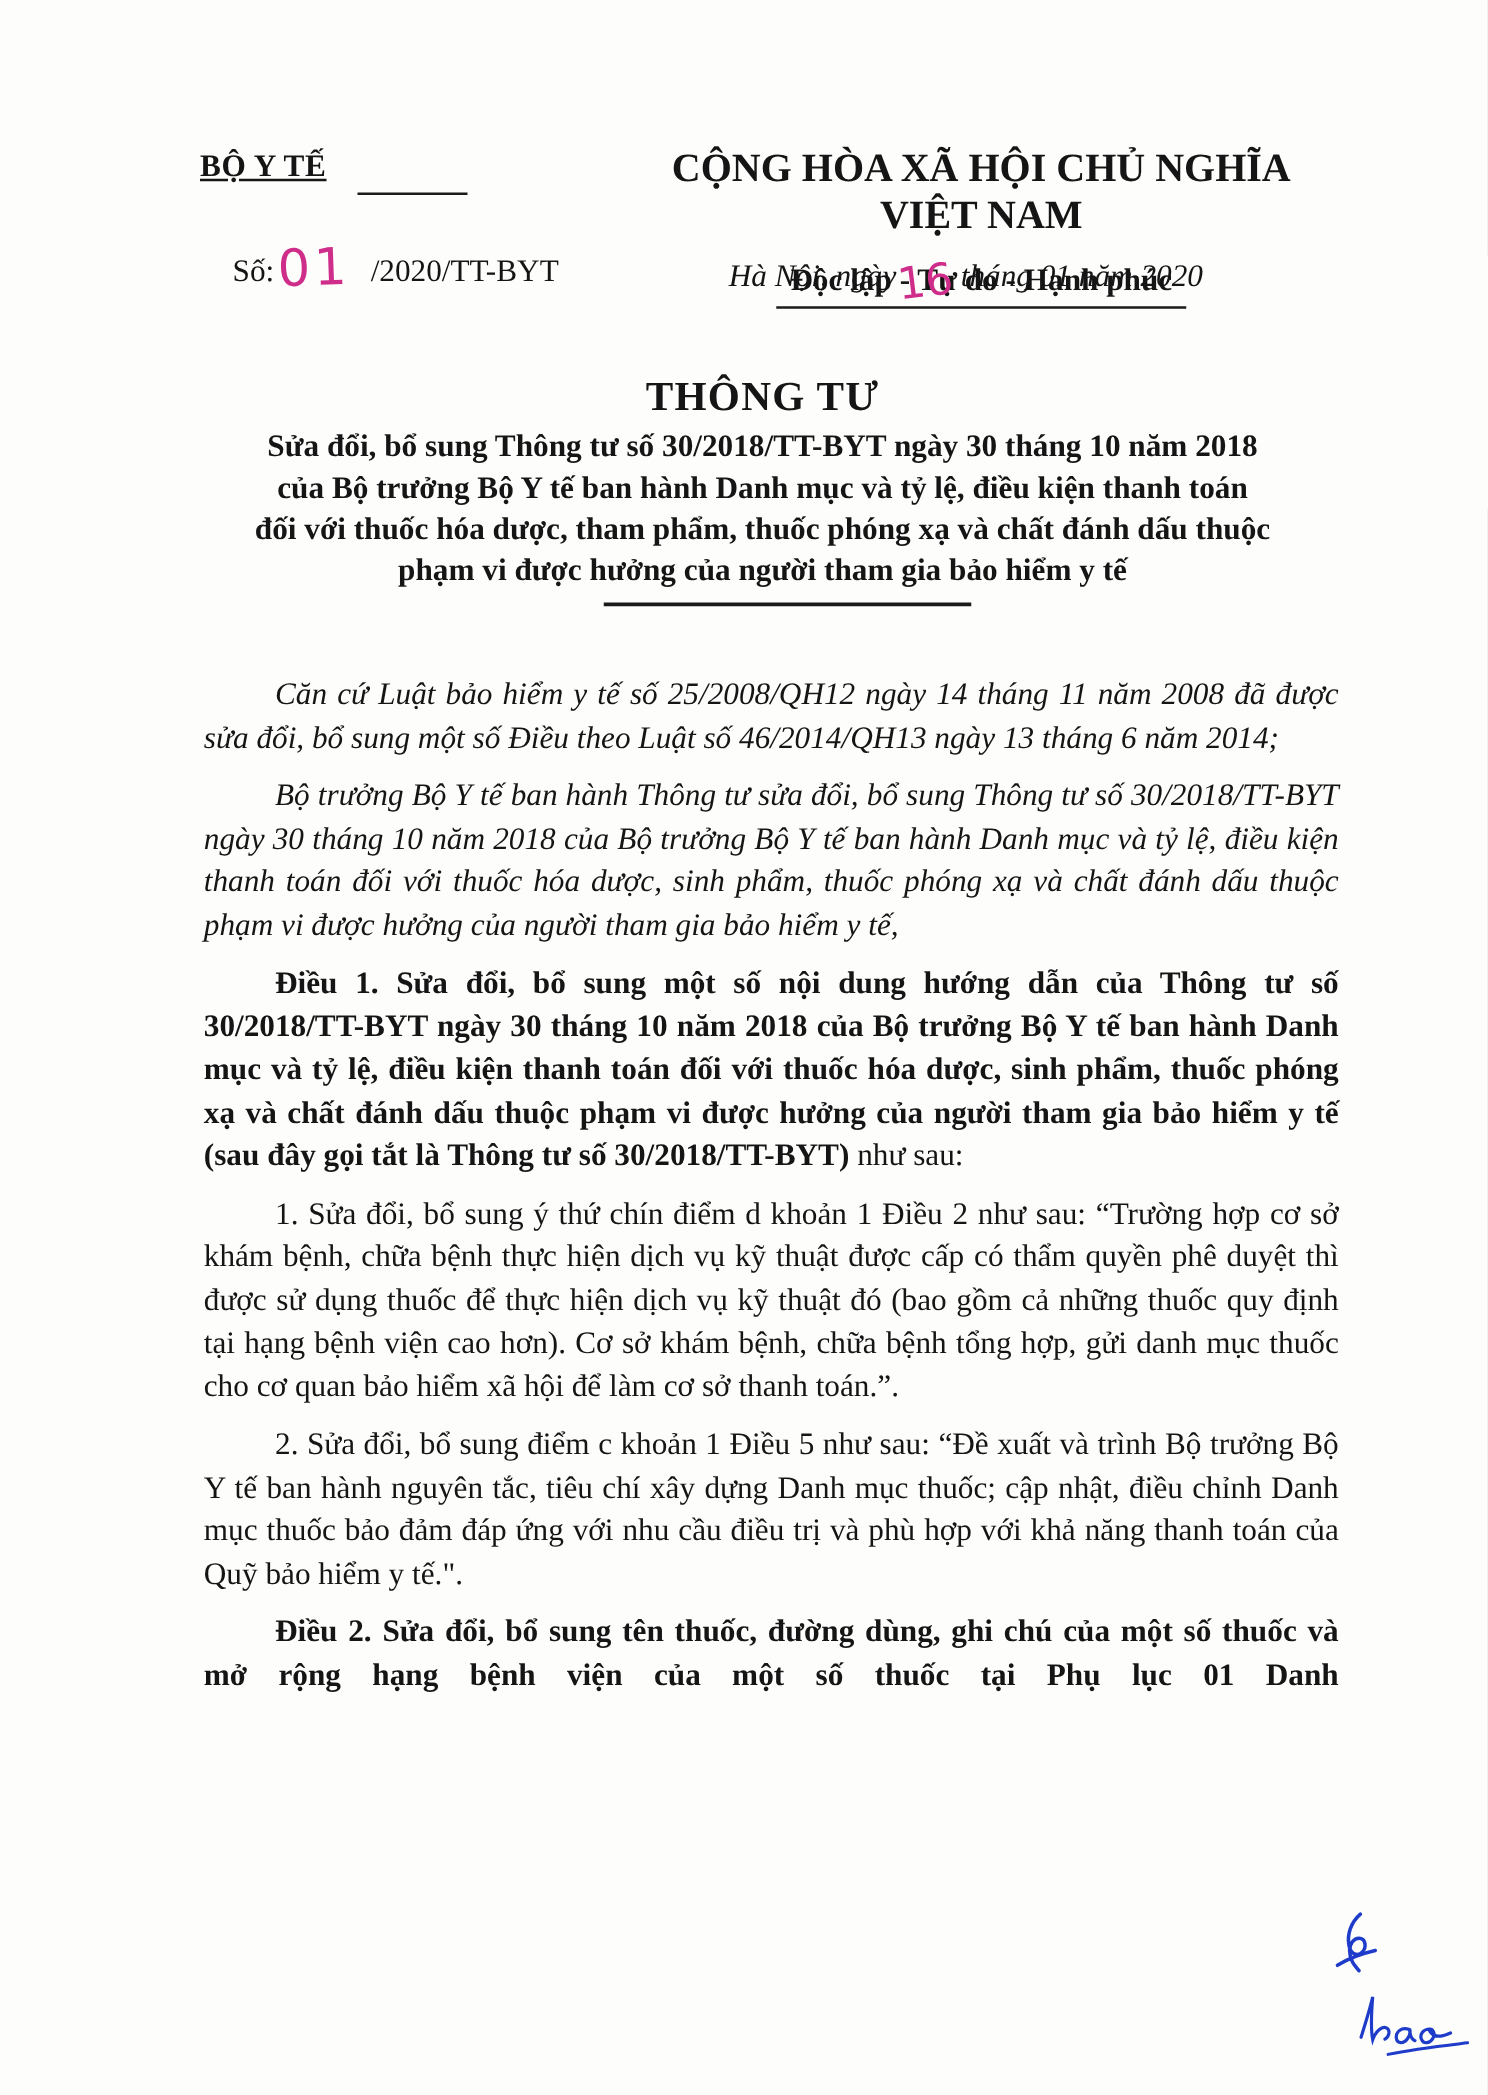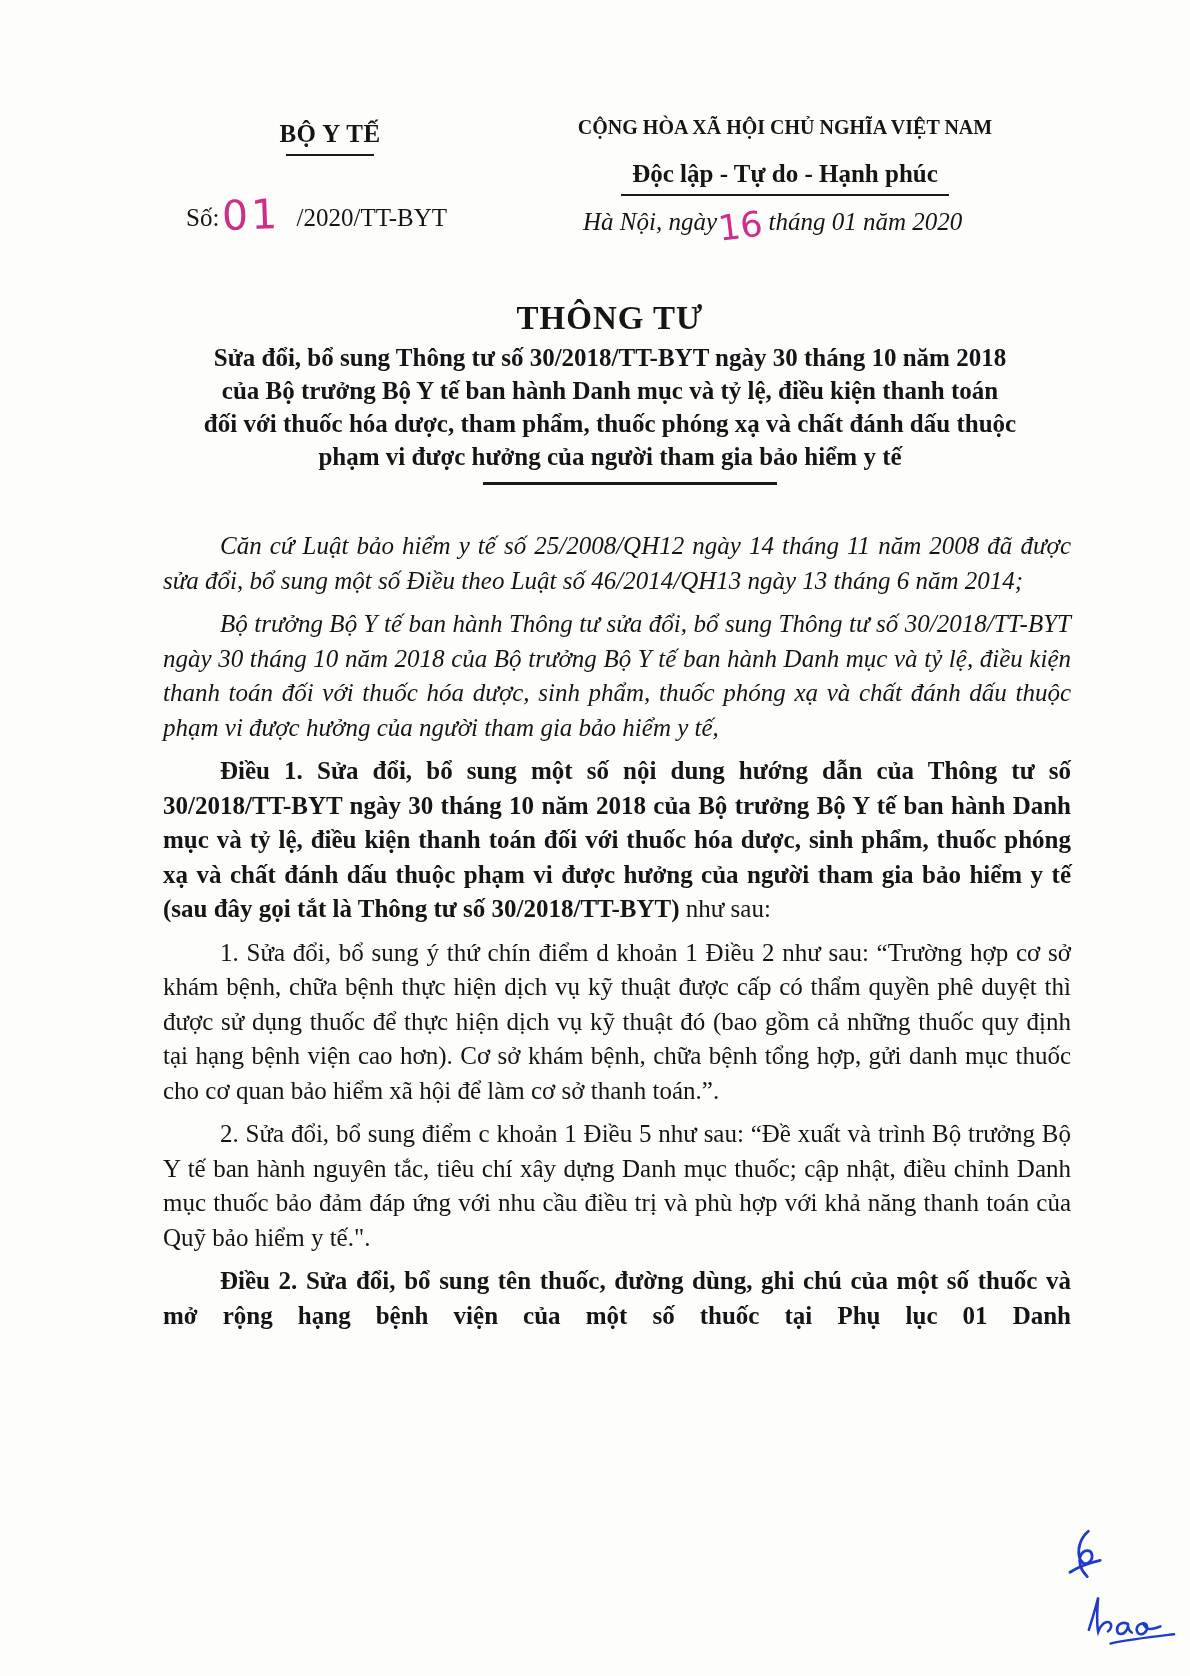--- a/index.html
+++ b/index.html
@@ -6,41 +6,41 @@
   .page{
     position:relative;
     width:1190px;height:1676px;
     margin:0 auto;
     background:#fdfdfc;
     font-family:"Liberation Serif","DejaVu Serif",serif;
     color:#151515;
     overflow:hidden;
   }
   
-  .org-block{position:absolute;left:160px;top:120px;width:340px;text-align:center;}
+  .org-block{position:absolute;left:160px;top:120px;width:340px;text-decoration:underline;}
   .org-name{font-weight:bold;font-size:25px;letter-spacing:.5px;}
   .org-underline{width:88px;height:2px;background:#1b1b1b;margin:6px auto 0;}
   .doc-number{position:absolute;left:186px;top:204px;font-size:25px;white-space:nowrap;}
   .ink{color:#ce2d89;}
   .hand{font-family:"DejaVu Sans",sans-serif;display:inline-block;}
   .so-number{font-size:41px;letter-spacing:3px;transform:rotate(-2deg);position:relative;top:3px;margin:0 16px 0 3px;line-height:0;}
   .rep-block{position:absolute;left:515px;top:116px;width:540px;text-align:center;}
-  .national-title{font-weight:bold;font-size:20px;}
+  .national-title{font-weight:bold;font-size:32px;}
   .motto{font-weight:bold;font-size:25px;margin-top:21px;}
   .motto-underline{width:328px;height:2px;background:#1b1b1b;margin:6px auto 0;}
   .place-date{position:absolute;left:583px;top:208px;font-size:25px;font-style:italic;white-space:nowrap;}
   .day-number{font-size:35px;font-style:normal;transform:rotate(-7deg);position:relative;top:8px;margin:0 6px 0 1px;line-height:0;}
   
   .title-block{position:absolute;left:150px;top:300px;width:920px;text-align:center;}
   .doc-type{font-weight:bold;font-size:33px;letter-spacing:1px;margin-bottom:4px;}
   .subject-line{font-weight:bold;font-size:25px;line-height:33px;}
   .title-divider{position:absolute;left:483px;top:482px;width:294px;height:3px;background:#1b1b1b;}
   
   .body-text{position:absolute;left:163px;top:527px;width:908px;font-size:25px;line-height:34.5px;text-align:justify;}
-  .body-text p{margin:2px 0 9px;text-indent:57px;}
+  .body-text p{margin:12px 0 9px;text-indent:57px;}
   .preamble p{font-style:italic;}
   b{font-weight:bold;}
   .justify-last{text-align-last:justify;}
   
   .sig-initial{position:absolute;left:1062px;top:1528px;}
   .sig-note{position:absolute;left:1082px;top:1592px;}
 </style>
 </head>
 <body>
 

